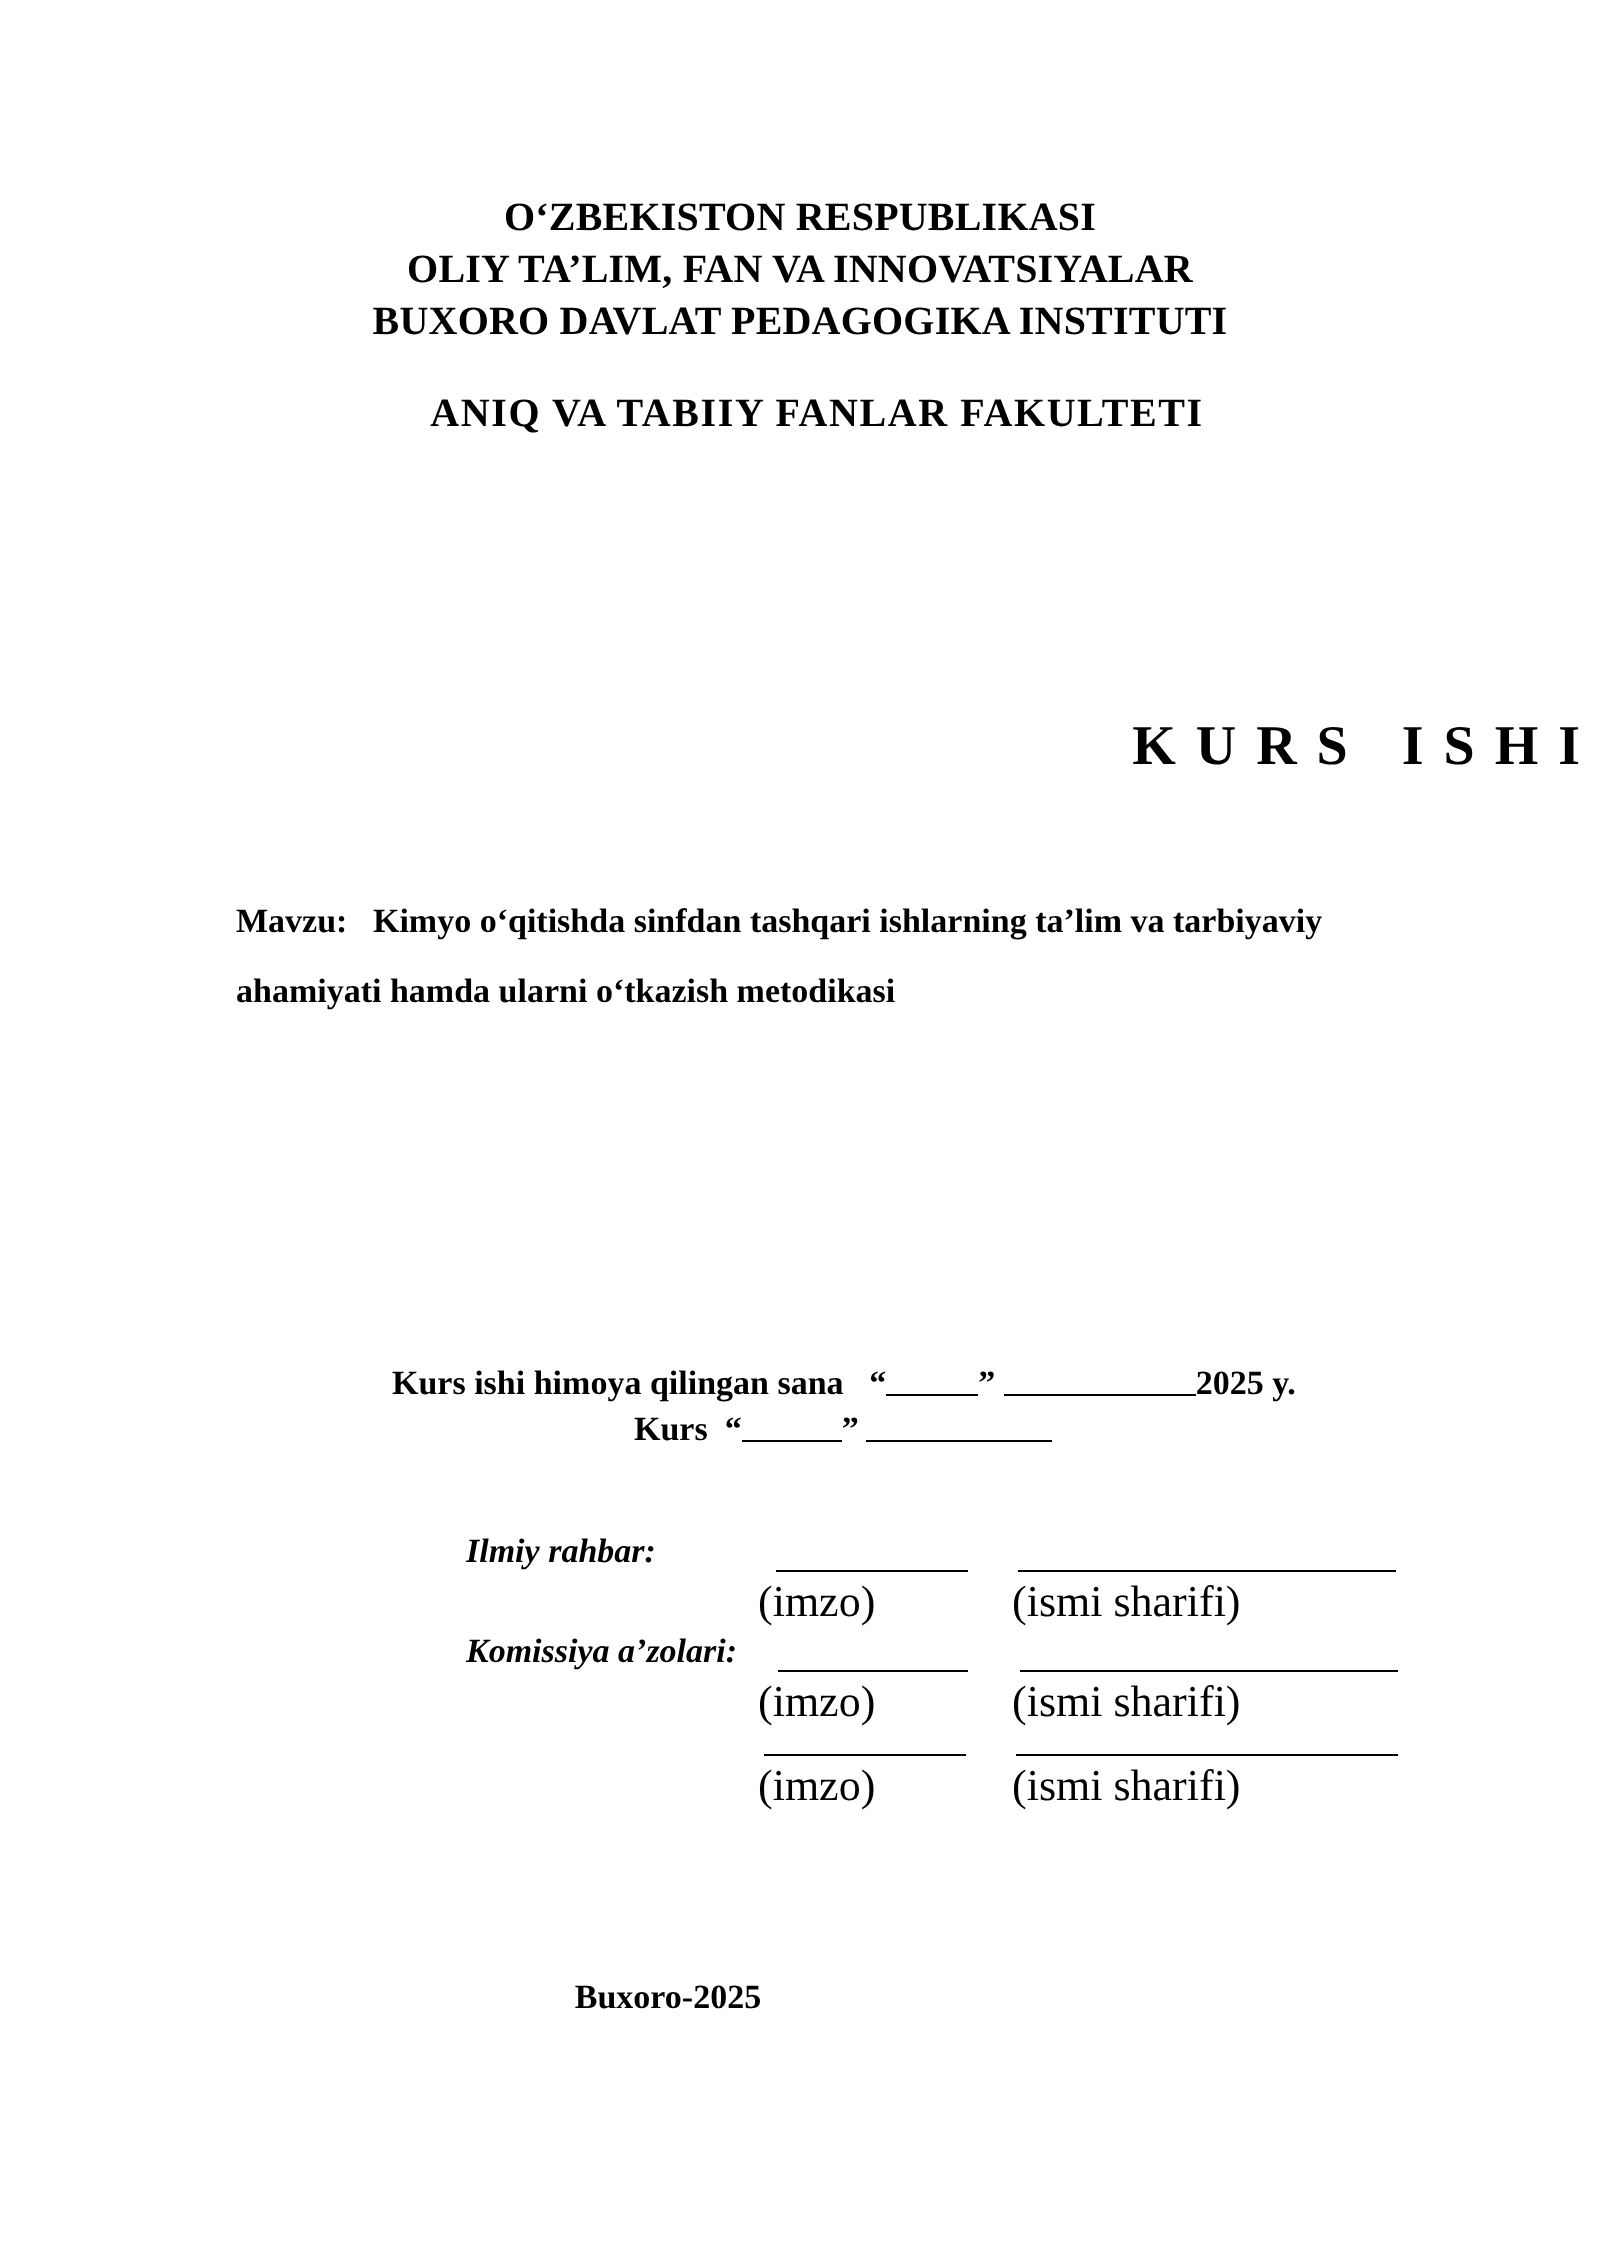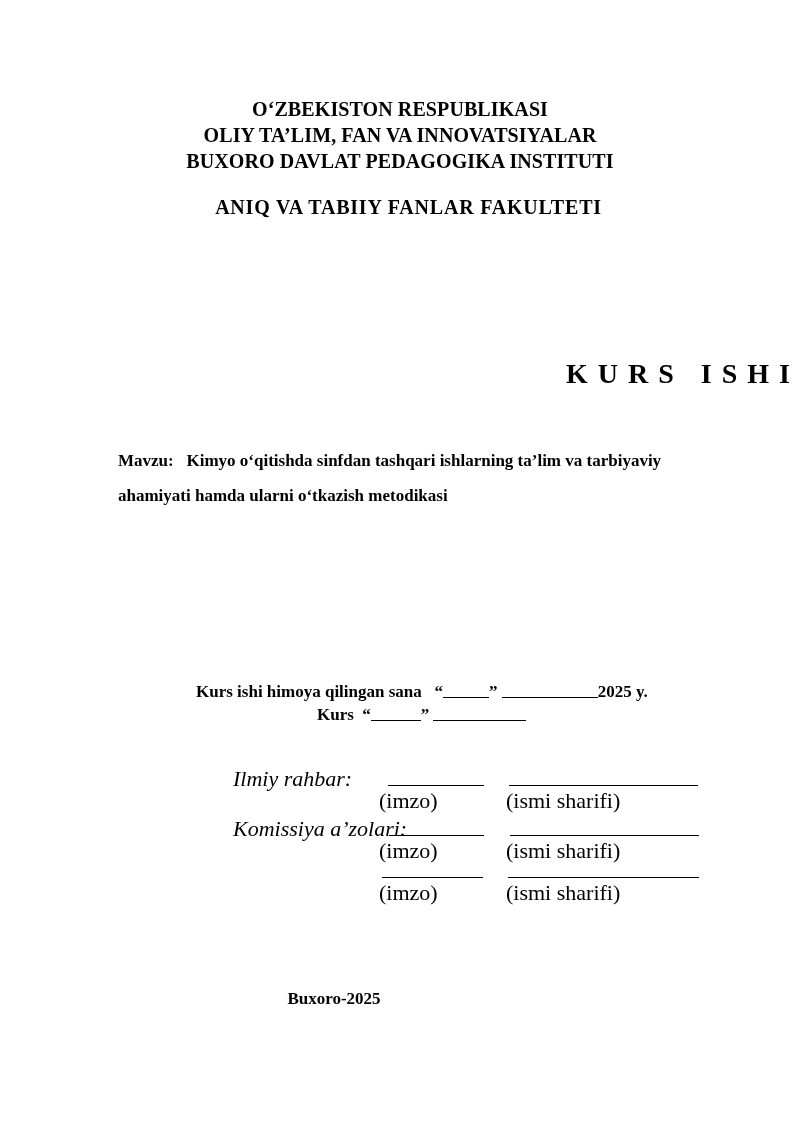--- a/index.html
+++ b/index.html
@@ -107,22 +107,22 @@
 
   
   .signatures {
     position: absolute;
     left: 0;
     top: 766px;
     width: 800px;
   }
   .sig-label {
     position: absolute;
-    font-size: 22px;
-    font-weight: normal;
+    font-size: 17px;
+    font-weight: bold;
     font-style: italic;
     white-space: nowrap;
   }
   .sig-label-advisor {
     left: 233px;
     top: 0px;
   }
   .sig-label-commission {
     left: 233px;
     top: 50px;

